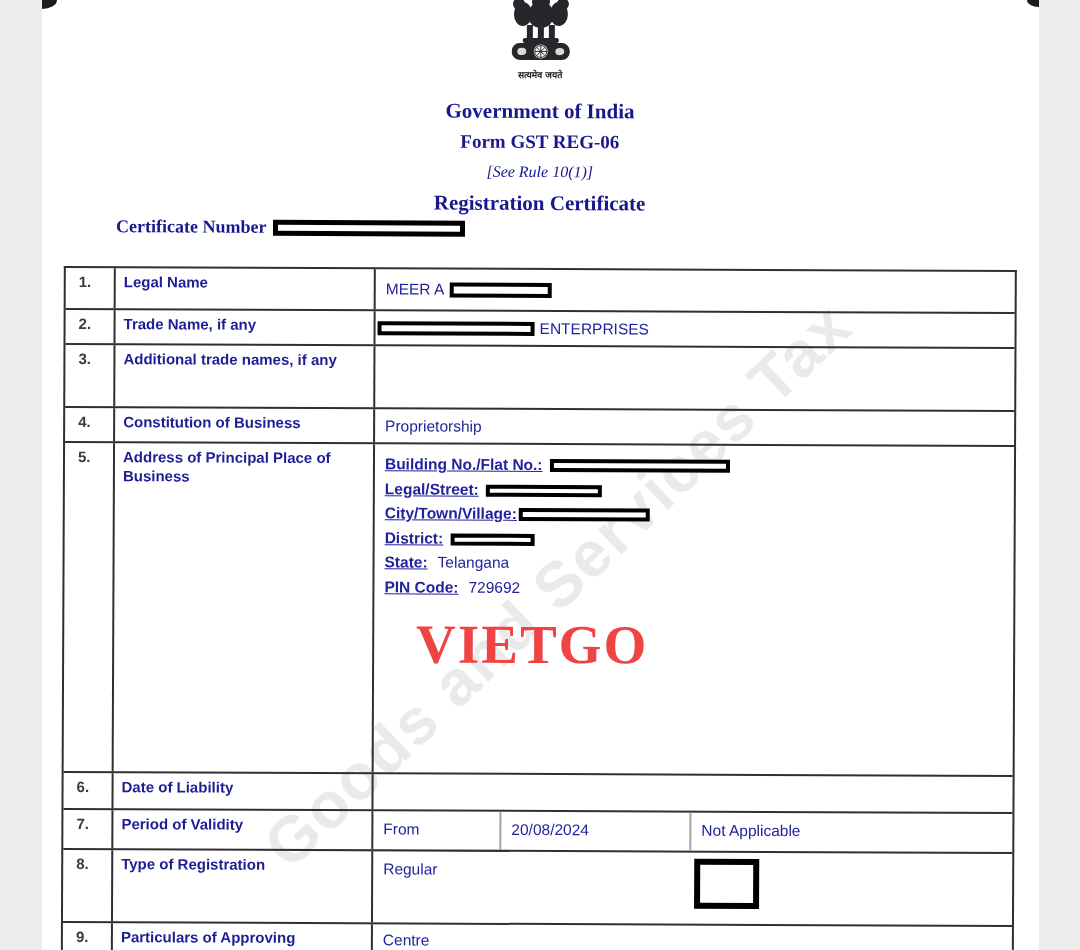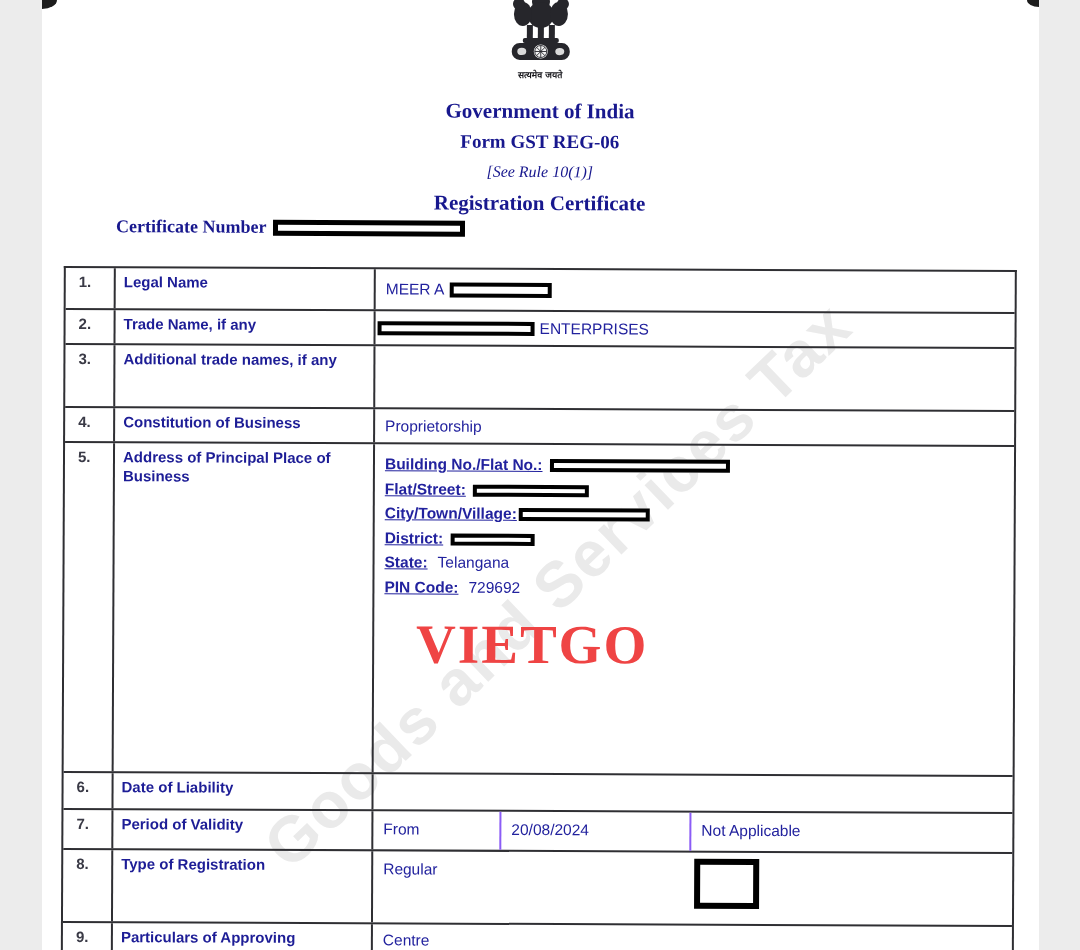--- a/index.html
+++ b/index.html
@@ -73,21 +73,21 @@
 
   .vietgo {
     position:absolute; left:42px; top:188px; z-index:2;
     font-family:"Liberation Serif", serif; font-weight:bold;
     font-size:55px; color:#ef4444; letter-spacing:2px;
   }
 
   
   .validity { display:grid; grid-template-columns:126px 190px 120px 1fr; height:100%; }
   .vcell { padding:9px 8px 0 10px; }
-  .bl { border-left:2px solid #8b5cf6; }
+  .bl { border-left:2px solid #a3a3a3; }
 
   
   .row8cell { padding-top:9px; }
   .sq { position:absolute; left:321px; top:6px; width:65px; height:50px; border:6px solid #000; background:#fff; }
 </style>
 </head>
 <body>
 
 <div class="page">
   <div class="corner-tl"></div>
@@ -169,21 +169,21 @@
       </div>
 
       <div class="trow r5">
         <div class="cno">5.</div>
         <div class="clabel" style="max-width:252px;">Address of Principal Place of Business</div>
         <div class="cvalue addr">
           <div class="aline">
             <span class="albl">Building No./Flat No.:</span><span class="redact mB"></span>
           </div>
           <div class="aline">
-            <span class="albl">Flat/Street:</span><span class="redact mR"></span>
+            <span class="albl">Legal/Street:</span><span class="redact mR"></span>
           </div>
           <div class="aline">
             <span class="albl">City/Town/Village:</span><span class="redact mC"></span>
           </div>
           <div class="aline">
             <span class="albl">District:</span><span class="redact mD"></span>
           </div>
           <div class="aline">
             <span class="albl">State:</span><span class="aval">Telangana</span>
           </div>

